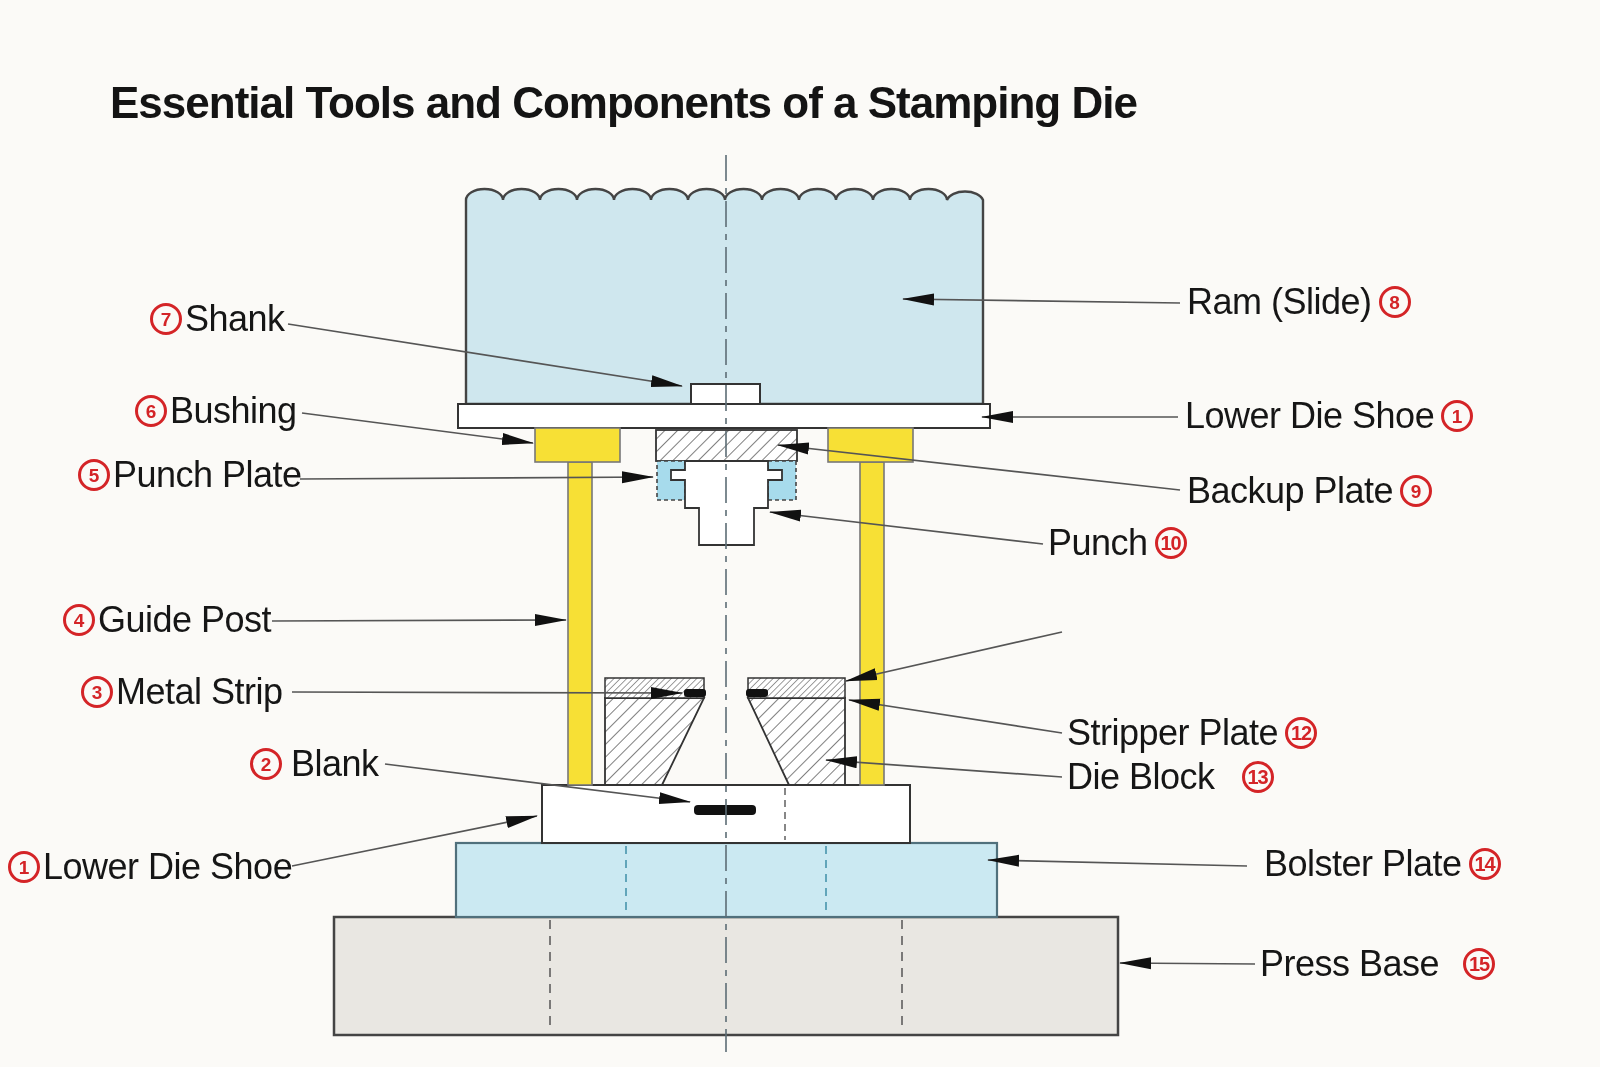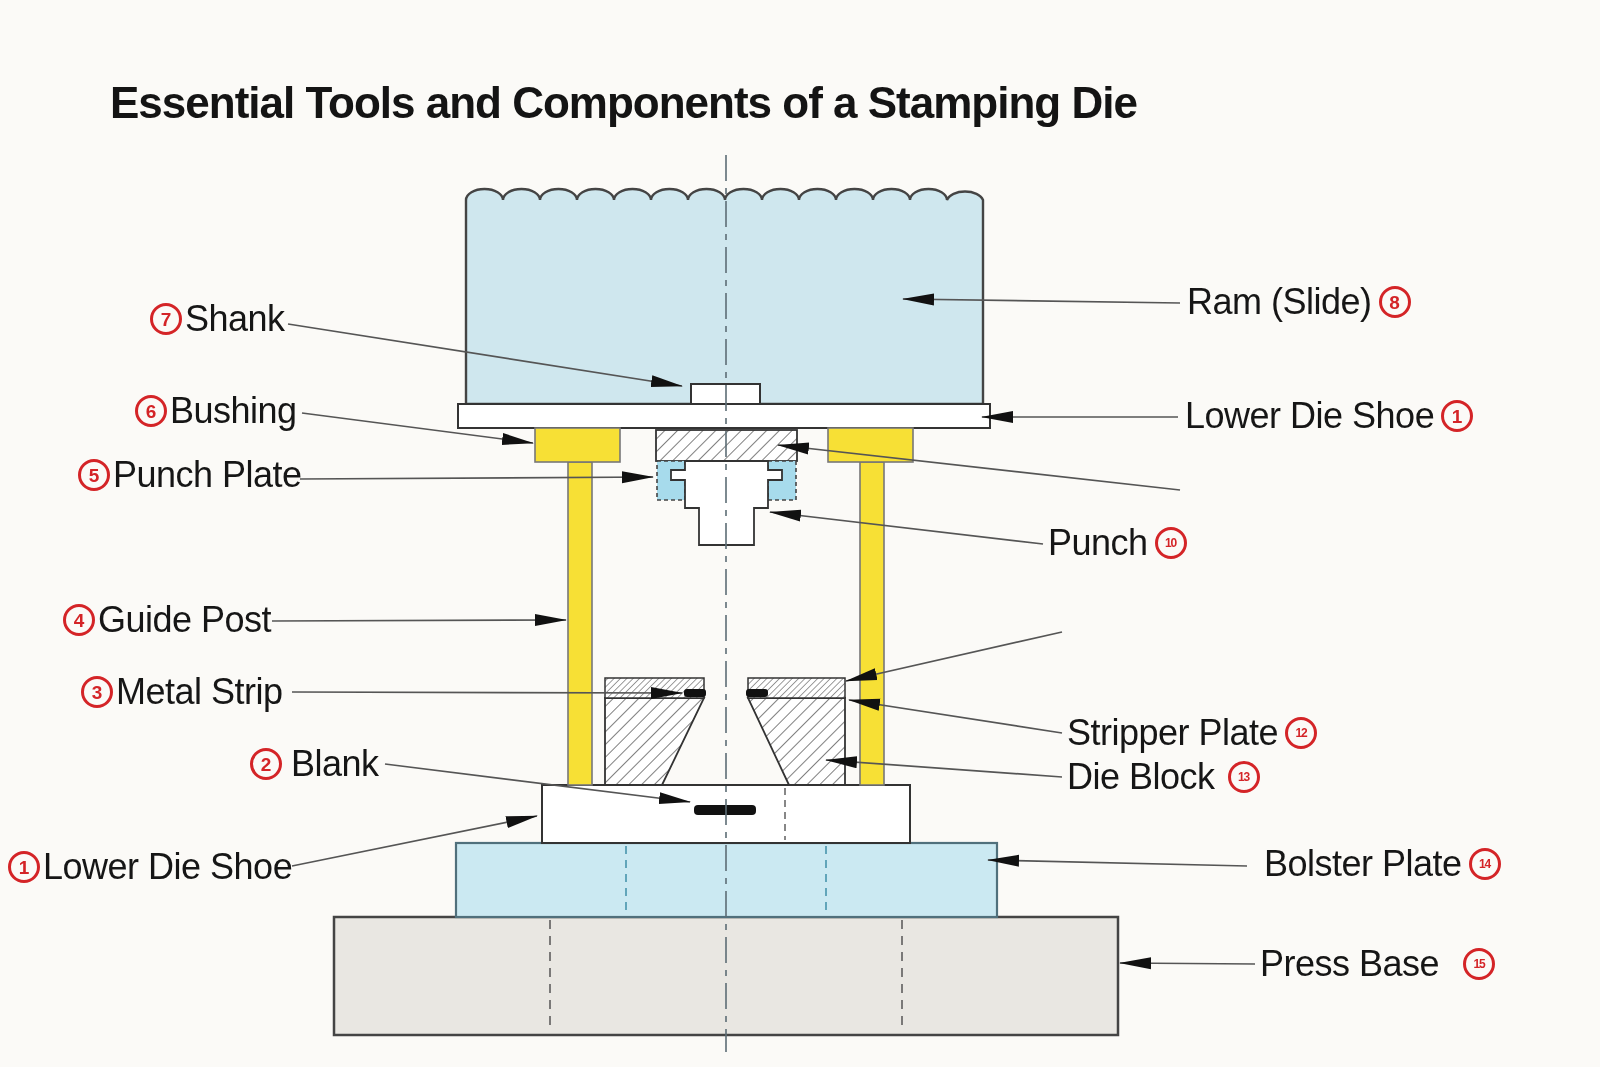--- a/index.html
+++ b/index.html
@@ -6,21 +6,21 @@
   #stage{position:relative;width:1600px;height:1067px;background:#fbfaf7;overflow:hidden;
          font-family:"Liberation Sans","DejaVu Sans",sans-serif;}
   #diagram{position:absolute;left:0;top:0;width:1600px;height:1067px;}
   .title{position:absolute;left:110px;top:78px;font-size:44px;font-weight:700;
          letter-spacing:-1px;color:#141414;white-space:nowrap;}
   .lbl{position:absolute;display:flex;align-items:center;white-space:nowrap;
        font-size:36px;color:#161616;line-height:1;letter-spacing:-0.5px;}
   .cnum{display:inline-flex;align-items:center;justify-content:center;flex:0 0 auto;
         width:26px;height:26px;border:3px solid #d42427;border-radius:50%;
         color:#d42427;font-size:19px;font-weight:700;letter-spacing:0;}
-  .cnum.two{font-size:12px;letter-spacing:-1px;}
+  .cnum.two{font-size:20px;letter-spacing:-1px;}
   .lbl.left .cnum{margin-right:3px;}
   .lbl.right .cnum{margin-left:7px;}
 </style>
 </head>
 <body>
 
 <div id="stage">
 
   <svg id="diagram" viewBox="0 0 1600 1067">
     <defs>
@@ -152,30 +152,34 @@
   </div>
 
   <div class="lbl right" style="left:1187px;top:284px;">
     <span>Ram (Slide)</span>
     <span class="cnum">8</span>
   </div>
   <div class="lbl right" style="left:1185px;top:398px;">
     <span>Lower Die Shoe</span>
     <span class="cnum">1</span>
   </div>
+  <div class="lbl right" style="left:1187px;top:473px;">
+    <span>Backup Plate</span>
+    <span class="cnum">9</span>
+  </div>
   <div class="lbl right" style="left:1048px;top:525px;">
     <span>Punch</span>
     <span class="cnum two">10</span>
   </div>
   <div class="lbl right" style="left:1067px;top:715px;justify-content:flex-end;">
     <span>Stripper Plate</span>
     <span class="cnum two">12</span>
   </div>
   <div class="lbl right" style="left:1067px;top:759px;">
-    <span style="margin-right:6px;">Die Block</span>
+    <span style="margin-right:20px;">Die Block</span>
     <span class="cnum two">13</span>
   </div>
   <div class="lbl right" style="left:1264px;top:846px;">
     <span>Bolster Plate</span>
     <span class="cnum two">14</span>
   </div>
   <div class="lbl right" style="left:1260px;top:946px;">
     <span style="margin-right:17px;">Press Base</span>
     <span class="cnum two">15</span>
   </div>

